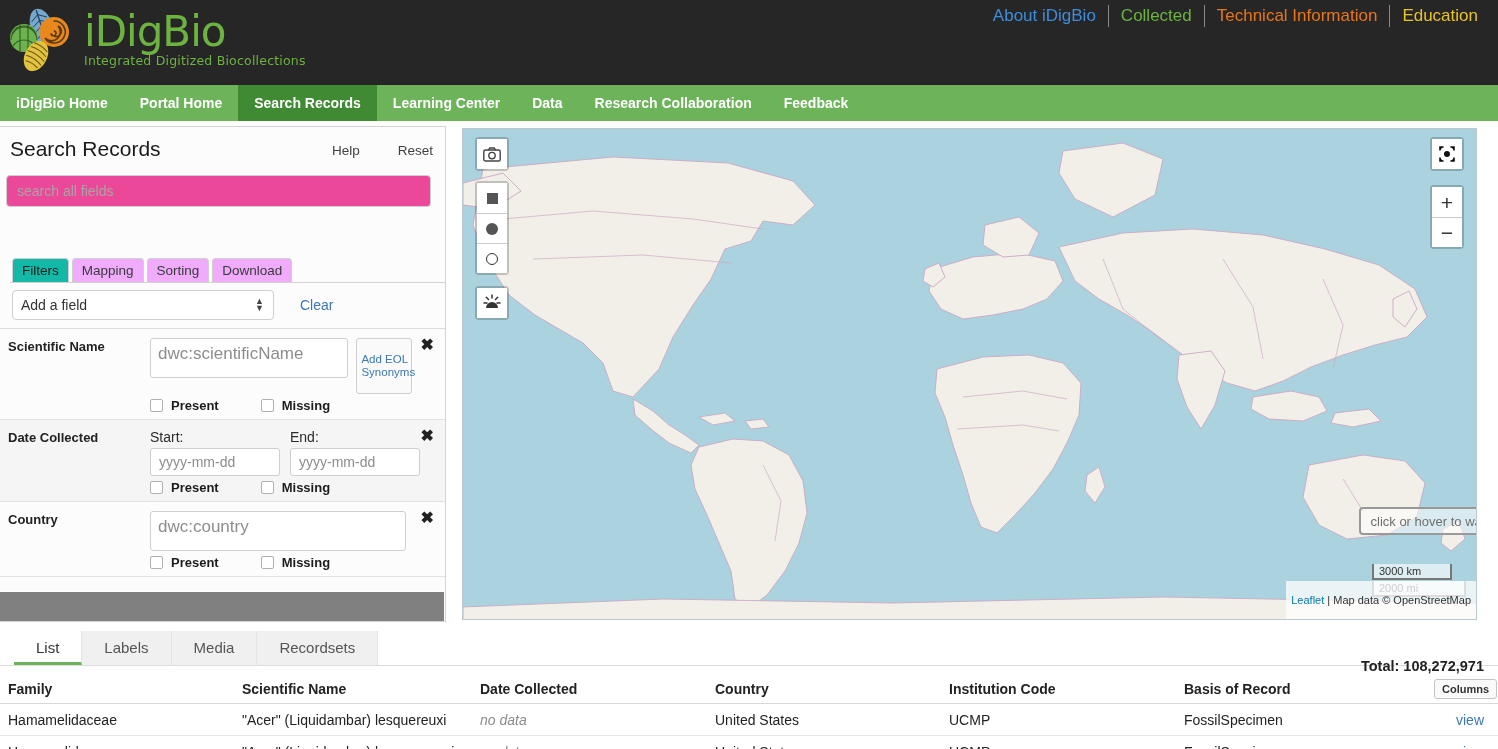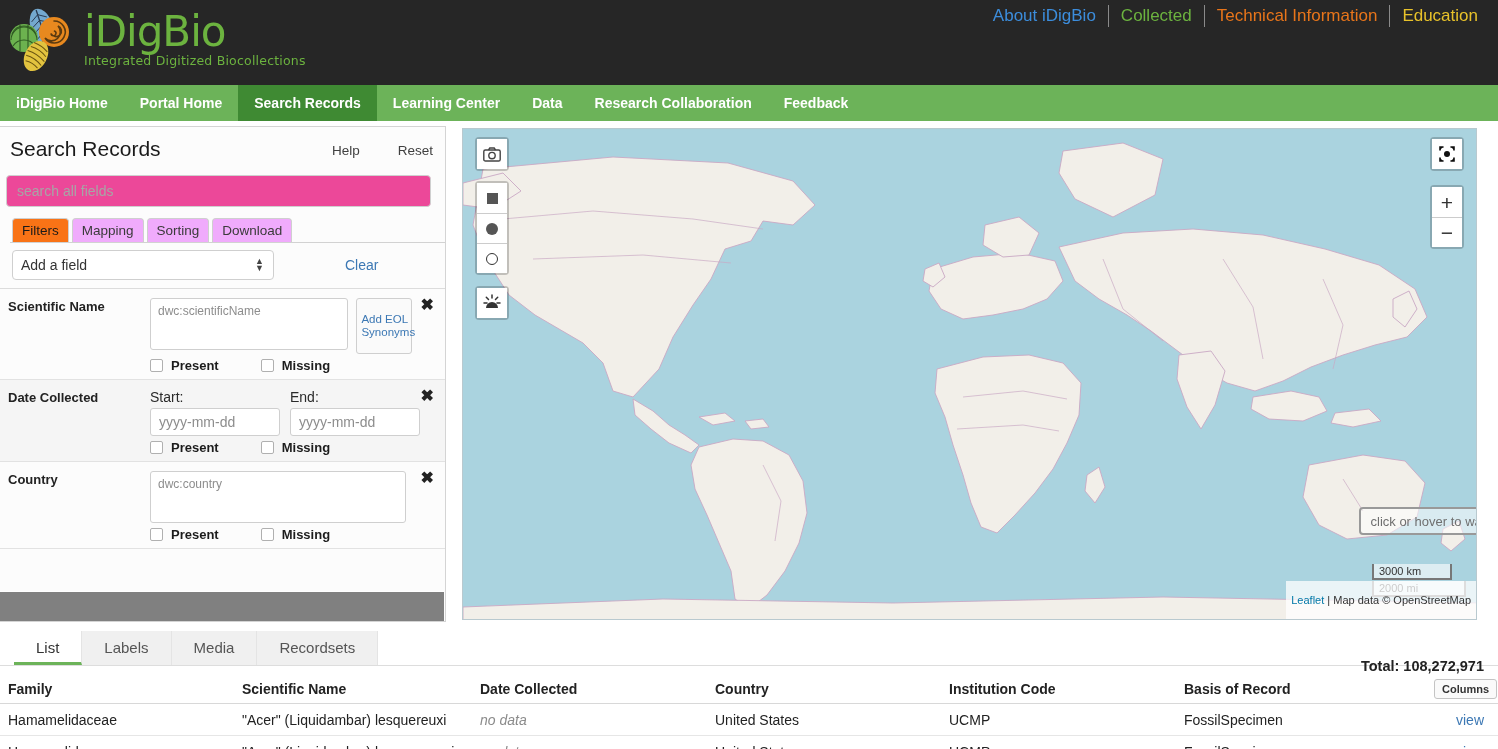--- a/index.html
+++ b/index.html
@@ -106,28 +106,27 @@
     border-bottom: 1px solid #d2d2d2; padding-left: 2px;
     position: relative; top: 1px;
   }
   .ftab {
     font-size: 13.5px; color: #3a3a3a;
     padding: 4px 9px 4px 9px;
     border: 1px solid #cfcfcf; border-bottom: none;
     border-radius: 4px 4px 0 0;
     background: #f0abfc; margin-right: 3px; cursor: default;
   }
-  .ftab.active { background: #f97316; color: #1a1a1a; border-color: #cfcfcf; }
+  .ftab.active { background: #14b8a6; color: #1a1a1a; border-color: #cfcfcf; margin-top: 40px; }
 
   #addfield-row {
     display: flex; align-items: center;
     padding: 8px 0 8px 12px;
     border-bottom: 1px solid #dcdcdc;
     background: #fcfcfc;
-    gap: 45px;
   }
   #addfield-select {
     width: 262px; height: 30px;
     border: 1px solid #cfcfcf; border-radius: 4px;
     background: #fff; font-size: 14px; color: #333;
     padding: 0 8px; position: relative;
     display: flex; align-items: center;
   }
   #addfield-arrows {
     position: absolute; right: 9px; top: 50%;
@@ -145,23 +144,23 @@
     display: flex;
   }
   .frow.alt { background: #f5f5f5; }
   .frow-label {
     width: 150px; flex: 0 0 150px;
     font-size: 13px; font-weight: bold; color: #222;
     padding-left: 8px; line-height: 17px;
   }
   .frow-body { flex: 1 1 auto; position: relative; }
   .ta {
-    width: 198px; height: 52px;
+    width: 198px; height: 40px;
     border: 1px solid #cfcfcf; border-radius: 3px;
-    background: #fff; font-size: 12px; color: #888;
+    background: #fff; font-size: 17px; color: #888;
     padding: 5px 7px; resize: none; outline: none;
     font-family: "Liberation Sans", sans-serif;
     vertical-align: top;
   }
   .ta::placeholder { color: #8d8d8d; }
   .ta-wide { width: 256px; }
   .eol-btn {
     display: inline-block; vertical-align: top;
     width: 56px; height: 56px;
     border: 1px solid #cfcfcf; border-radius: 3px;

